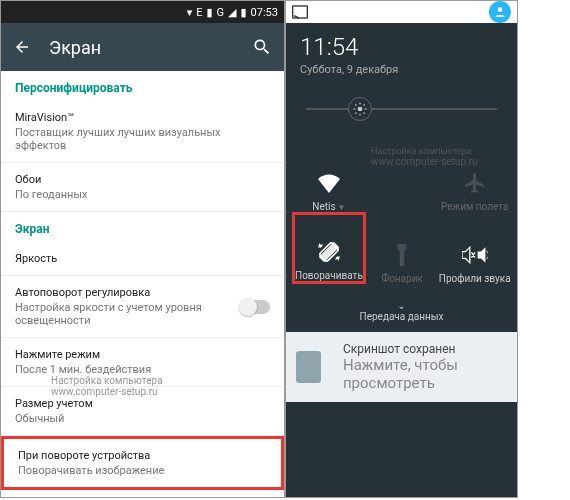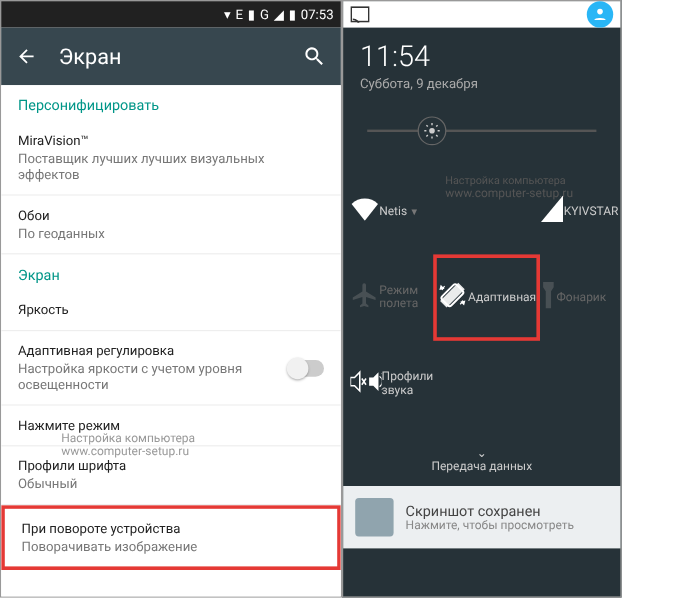--- a/index.html
+++ b/index.html
@@ -4,48 +4,48 @@
 <style>
 * { margin: 0; padding: 0; box-sizing: border-box; font-family: Roboto, Arial, sans-serif; }
 body { background: #fff; display: flex; width: 570px; height: 500px; }
 .panel-left { width: 285px; height: 498px; border: 1px solid #999; display: flex; flex-direction: column; background: #fff; }
 .panel-right { width: 233px; height: 498px; border: 1px solid #999; display: flex; flex-direction: column; background: #263238; position: relative; }
 
 .statusbar-l { height: 22px; background: #212121; color: #fff; display: flex; align-items: center; justify-content: flex-end; padding: 0 6px; font-size: 11px; gap: 4px; }
 .appbar { height: 48px; background: #37474f; color: #fff; display: flex; align-items: center; padding: 0 12px; }
 .appbar .title { font-size: 18px; font-weight: 400; margin-left: 18px; flex: 1; }
 .list { flex: 1; overflow: hidden; background: #fff; }
-.section-header { color: #009688; font-size: 12px; font-weight: 400; padding: 10px 14px 6px; }
+.section-header { color: #009688; font-size: 12px; font-weight: 700; padding: 10px 14px 6px; }
 .item { padding: 10px 14px; border-bottom: 1px solid #eee; }
 .item .primary { font-size: 11px; color: #222; }
 .item .secondary { font-size: 11px; color: #777; margin-top: 2px; }
 .item.with-toggle { display: flex; justify-content: space-between; align-items: center; }
 .toggle { width: 34px; height: 14px; background: #ccc; border-radius: 10px; position: relative; }
 .toggle::after { content: ""; position: absolute; width: 18px; height: 18px; background: #f1f1f1; border-radius: 50%; top: -2px; left: -2px; box-shadow: 0 1px 2px rgba(0,0,0,.3); }
 .watermark { position: absolute; font-size: 10px; color: #999; pointer-events: none; }
 .redbox { border: 3px solid #e53935; }
 
 .statusbar-r { height: 22px; background: #fff; display: flex; align-items: center; justify-content: space-between; padding: 0 6px; }
 .statusbar-r .right { display: flex; gap: 10px; align-items: center; }
 .avatar { width: 22px; height: 22px; border-radius: 50%; background: #29b6f6; display: flex; align-items: center; justify-content: center; }
 .qs-header { padding: 10px 14px 8px; color: #fff; }
 .qs-time { font-size: 24px; font-weight: 300; }
 .qs-date { font-size: 11px; color: #aaa; margin-top: 2px; }
 .slider { height: 50px; display: flex; align-items: center; padding: 0 20px; position: relative; }
 .slider-line { height: 2px; background: #555; flex: 1; position: relative; }
 .slider-thumb { position: absolute; left: 32%; top: 50%; transform: translate(-50%,-50%); width: 24px; height: 24px; border-radius: 50%; background: #263238; border: 1px solid #666; display: flex; align-items: center; justify-content: center; }
 .tiles { display: grid; grid-template-columns: repeat(3, 1fr); gap: 0; padding: 6px 6px 10px; }
-.tile { display: flex; flex-direction: row; align-items: center; justify-content: flex-start; height: 72px; color: #ccc; font-size: 10px; position: relative; }
+.tile { display: flex; flex-direction: column; align-items: center; justify-content: flex-end; height: 72px; color: #ccc; font-size: 10px; position: relative; }
 .tile .icon { height: 28px; display: flex; align-items: center; justify-content: center; margin-bottom: 4px; }
 .tile.dim { color: #666; }
 .tile.dim svg { opacity: .35; }
 .tile .chev { font-size: 8px; color: #777; margin-left: 2px; }
 .highlight { border: 3px solid #e53935; }
 .expand-row { text-align: center; color: #ccc; font-size: 10px; padding: 6px 0 10px; }
-.notif { background: #eceff1; padding: 10px; font-size: 12px; color: #444; display: flex; align-items: center; gap: 10px; }
+.notif { background: #eceff1; padding: 10px; font-size: 12px; color: #444; display: flex; align-items: center; gap: 22px; }
 .notif .thumb { width: 32px; height: 32px; background: #90a4ae; border-radius: 3px; }
 
 svg { display: block; }
 </style>
 </head>
 <body>
 
 <div class="panel-left">
   <div class="statusbar-l">
     <span>▾</span>
@@ -78,34 +78,35 @@
     <div class="item">
       <div class="primary">Обои</div>
       <div class="secondary">По геоданных</div>
     </div>
     <div class="section-header">Экран</div>
     <div class="item">
       <div class="primary">Яркость</div>
     </div>
     <div class="item with-toggle">
       <div>
-        <div class="primary">Адаптивная регулировка</div>
+        <div class="primary">Автоповорот регулировка</div>
         <div class="secondary">Настройка яркости с учетом уровня освещенности</div>
       </div>
       <div class="toggle"></div>
     </div>
     <div class="item">
       <div class="primary">Нажмите режим</div>
+      <div class="secondary">После 1 мин. бездействия</div>
     </div>
     <div class="item" style="position:relative">
       <div class="watermark" style="top:-12px; left:50px;">
         <div>Настройка компьютера</div>
         <div>www.computer-setup.ru</div>
       </div>
-      <div class="primary">Профили шрифта</div>
+      <div class="primary">Размер учетом</div>
       <div class="secondary">Обычный</div>
     </div>
     <div class="item redbox">
       <div class="primary">При повороте устройства</div>
       <div class="secondary">Поворачивать изображение</div>
     </div>
   </div>
 </div>
 
 <div class="panel-right">
@@ -159,47 +160,39 @@
     </div>
     <div class="tile">
       <div class="icon">
           <svg width="24" height="20" viewBox="0 0 24 20" fill="#fff">
             <path d="M12 20L1 6C7 0 17 0 23 6z"></path>
           </svg>
         </div>
       <div><span>Netis</span><span class="chev">▼</span></div>
     </div>
     <div class="tile dim"></div>
-    <div class="tile">
-      <div class="icon">
-          <svg width="20" height="22" viewBox="0 0 20 24" fill="#fff">
-            <polygon points="0,24 20,24 20,0"></polygon>
-          </svg>
-        </div>
-      <div>KYIVSTAR</div>
-    </div>
     <div class="tile dim">
       <div class="icon">
           <svg width="24" height="24" viewBox="0 0 24 24" fill="#888">
             <path d="M21 16v-2l-8-5V3.5a1.5 1.5 0 00-3 0V9l-8 5v2l8-2.5V19l-2 1.5V22l3.5-1 3.5 1v-1.5L13 19v-5.5z"></path>
           </svg>
         </div>
       <div>Режим полета</div>
     </div>
     <div class="tile highlight">
       <div class="icon">
           <svg width="26" height="26" viewBox="0 0 24 24" fill="#fff">
             <path d="M16.5 2.5l-9 9 5 5 9-9zM7.5 21.5l9-9-5-5-9 9z" opacity=".9"></path>
             <rect x="7" y="4" width="10" height="16" rx="2" transform="rotate(45 12 12)" fill="none" stroke="#fff" stroke-width="1.5"></rect>
             <path d="M4 8a9 9 0 012-3M20 16a9 9 0 01-2 3" stroke="#fff" fill="none"></path>
             <polygon points="3,4 6,7 2,8" fill="#fff"></polygon>
             <polygon points="21,20 18,17 22,16" fill="#fff"></polygon>
           </svg>
         </div>
-      <div>Адаптивная</div>
+      <div>Поворачивать</div>
     </div>
     <div class="tile dim">
       <div class="icon">
           <svg width="14" height="22" viewBox="0 0 12 20" fill="#888">
             <path d="M2 0h8v4l-2 3v13H4V7L2 4z"></path>
           </svg>
         </div>
       <div>Фонарик</div>
     </div>
     <div class="tile">
@@ -214,16 +207,16 @@
     </div>
   </div>
   <div class="expand-row">
     <span>⌄</span><br>
     <span>Передача данных</span>
   </div>
   <div class="notif">
     <div class="thumb"></div>
     <div>
       <div>Скриншот сохранен</div>
-      <div style="font-size:10px;color:#888">Нажмите, чтобы просмотреть</div>
+      <div style="font-size:15px;color:#888">Нажмите, чтобы просмотреть</div>
     </div>
   </div>
 </div>
 
 </body></html>

